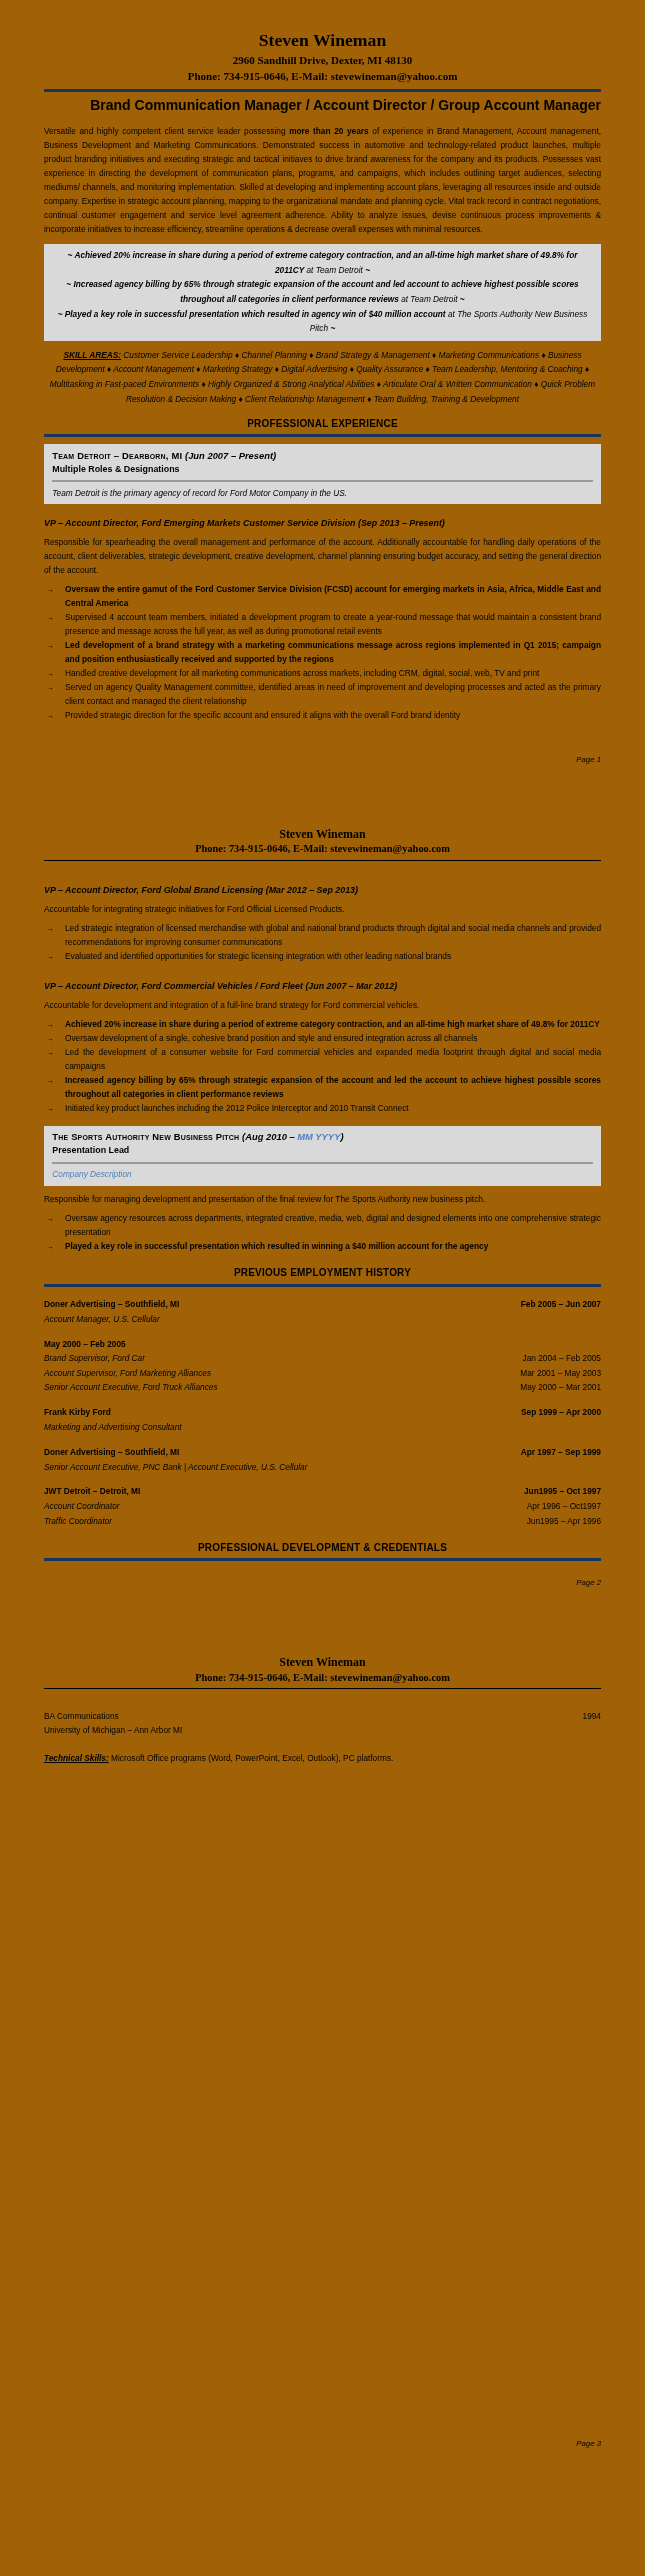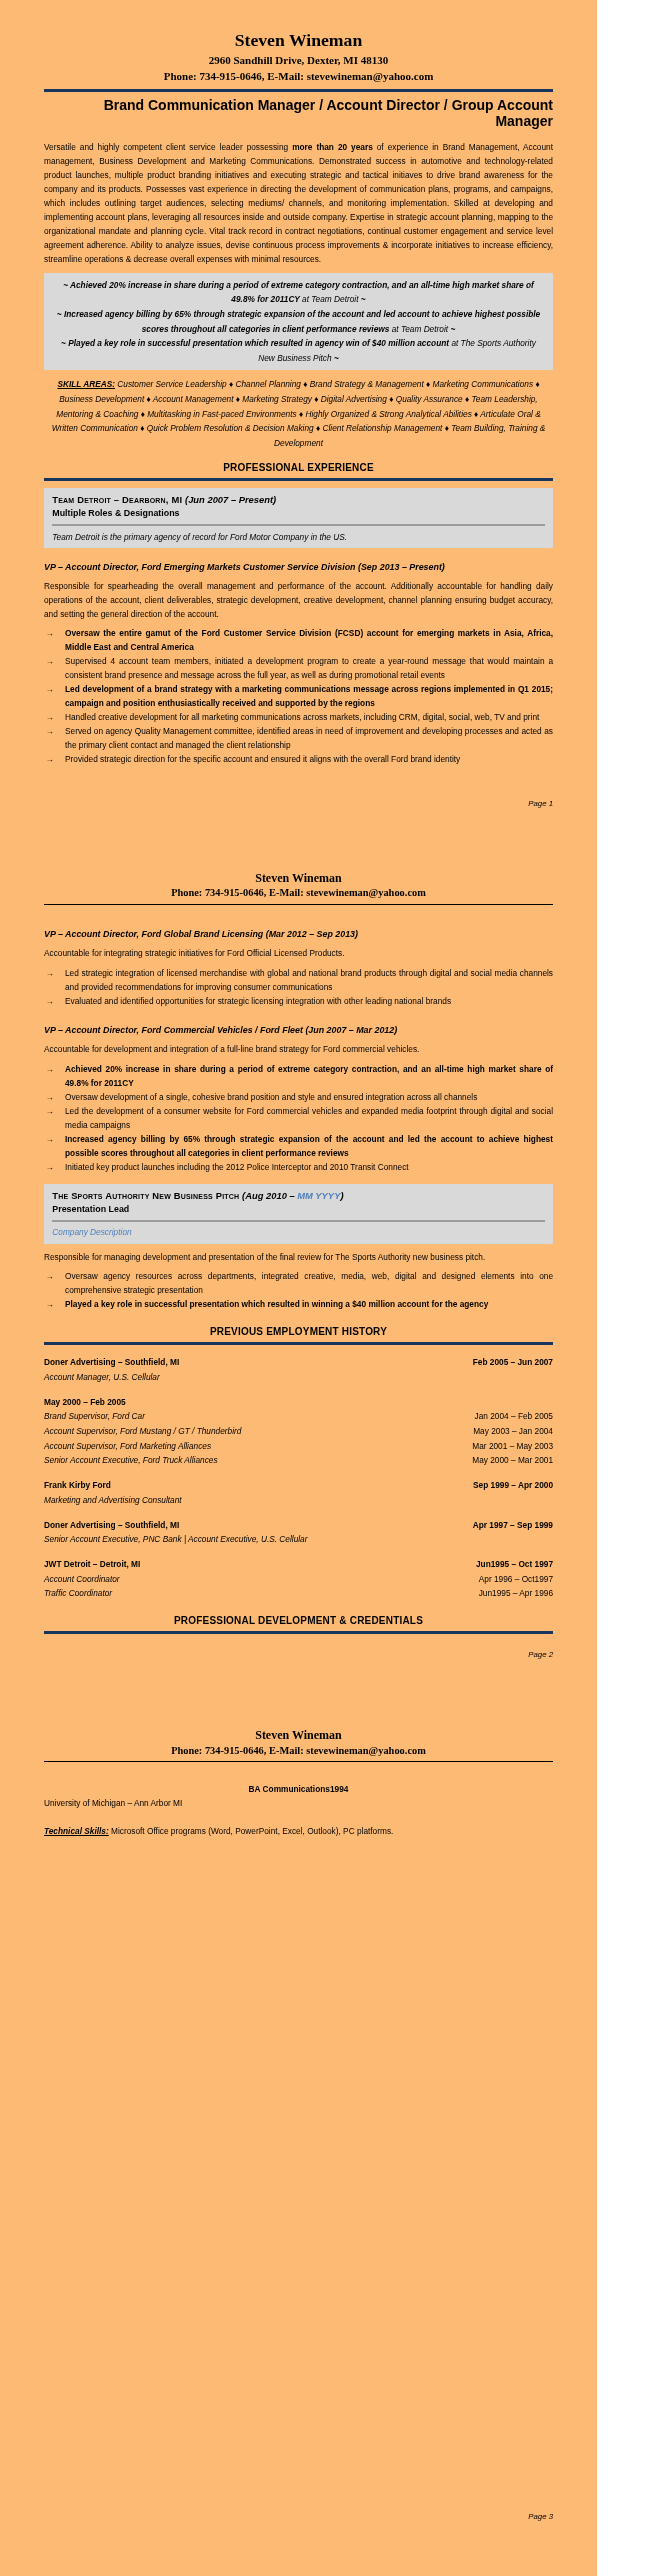--- a/index.html
+++ b/index.html
@@ -1,18 +1,18 @@
 <!DOCTYPE html>
 <html style="font-size:8.3px"><head>
 <meta charset="utf-8">
 <style>
   *{box-sizing:border-box;margin:0;padding:0}
   html,body{background:#ffffff}
   body{width:664px;font-family:"Liberation Sans",sans-serif;color:#000;font-size:8.3px}
-  .doc{position:relative;width:597px;min-height:2576px;background:#fdba74}
+  .doc{position:relative;width:645px;min-height:2576px;background:#a16207}
   .content{padding:0 44px}
   .serif{font-family:"Liberation Serif",serif;font-weight:bold;text-align:center}
   .name1{font-size:17.7px;line-height:23px;padding-top:29px}
   .sub1{font-size:11px;line-height:16px}
   .name2{font-size:12px;line-height:15.6px}
   .sub2{font-size:10.4px;line-height:14.6px}
   .rule-navy{height:3.1px;background:#17365d;margin-top:5.2px}
   .rule-navy.thin{height:2.6px;margin-top:4.2px}
   .rule-black{height:1px;background:#000;margin-top:3.1px}
   .headline{font-size:14px;line-height:15.6px;text-align:right;font-weight:bold;margin-top:6px}
@@ -37,21 +37,21 @@
   .row .left{flex:1;padding-right:10.4px}
   .company{font-weight:bold}
   .role-name{font-style:italic}
   .empgroup{margin-top:10.4px}
   .footer{text-align:right;font-style:italic;font-size:7.8px;line-height:11.5px}
   .footer.p1{margin-top:32px}
   .footer.p2{margin-top:15.6px}
   .footer.p3{margin-top:673px}
   .page2-header{margin-top:61px}
   .page3-header{margin-top:67px}
-  .edu-row{display:flex;justify-content:center;font-weight:bold;line-height:14px;margin-top:20px}
+  .edu-row{display:flex;justify-content:space-between;font-weight:normal;line-height:14px;margin-top:20px}
   .school{line-height:14px}
   .tech{margin-top:13.5px}
 </style>
 </head>
 <body>
 
 <div class="doc">
 
   <section class="content">
     <header>
@@ -195,24 +195,20 @@
 
     <div class="empgroup">
       <div class="row">
         <span class="company">May 2000 – Feb 2005</span>
       </div>
       <div class="row">
         <span class="left role-name">Brand Supervisor, Ford Car</span>
         <span>Jan 2004 – Feb 2005</span>
       </div>
       <div class="row">
-        <span class="left role-name">Account Supervisor, Ford Mustang / GT / Thunderbird</span>
-        <span>May 2003 – Jan 2004</span>
-      </div>
-      <div class="row">
         <span class="left role-name">Account Supervisor, Ford Marketing Alliances</span>
         <span>Mar 2001 – May 2003</span>
       </div>
       <div class="row">
         <span class="left role-name">Senior Account Executive, Ford Truck Alliances</span>
         <span>May 2000 – Mar 2001</span>
       </div>
     </div>
 
     <div class="empgroup">

